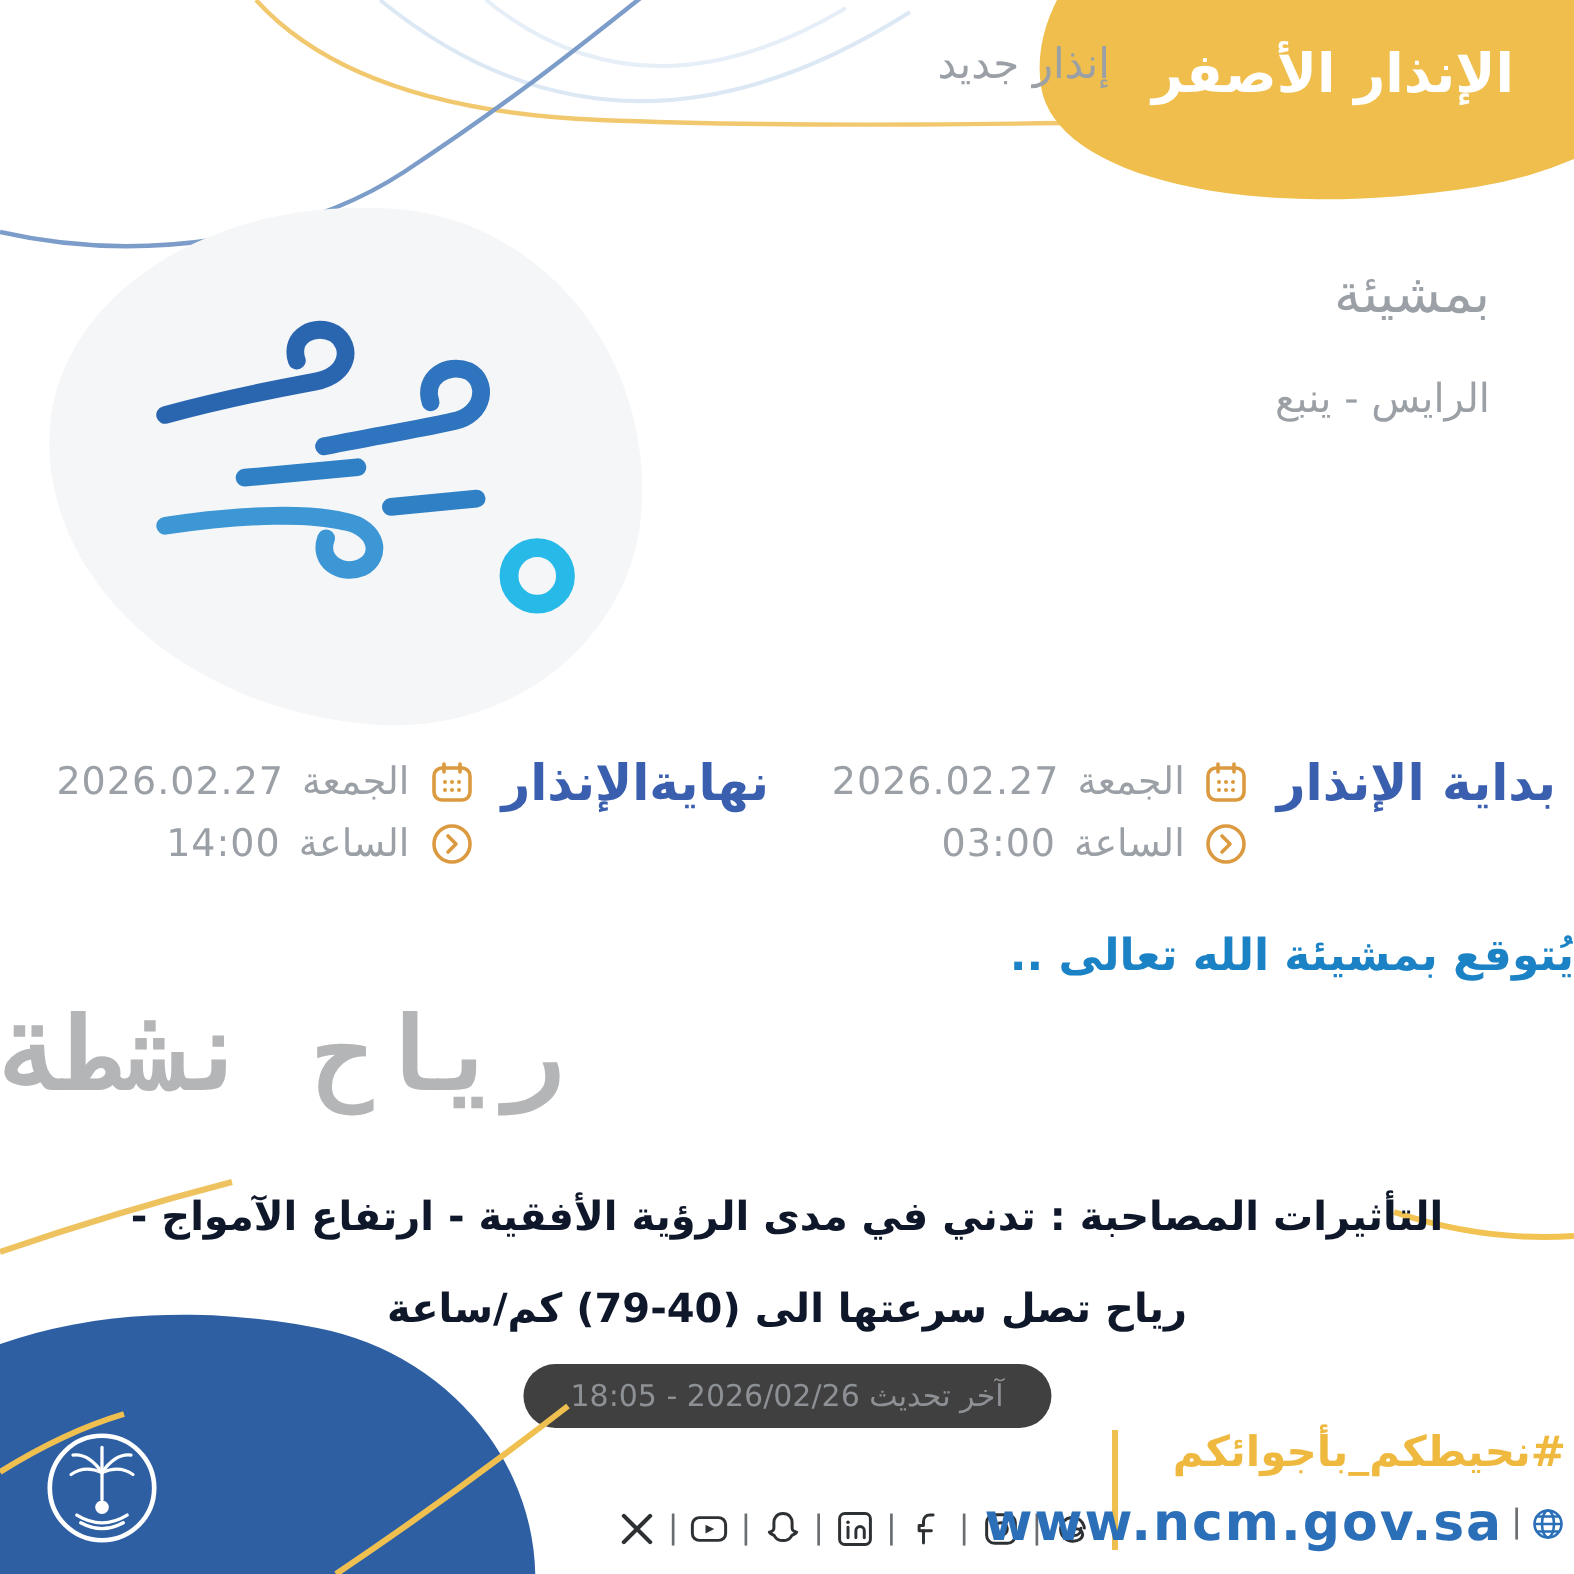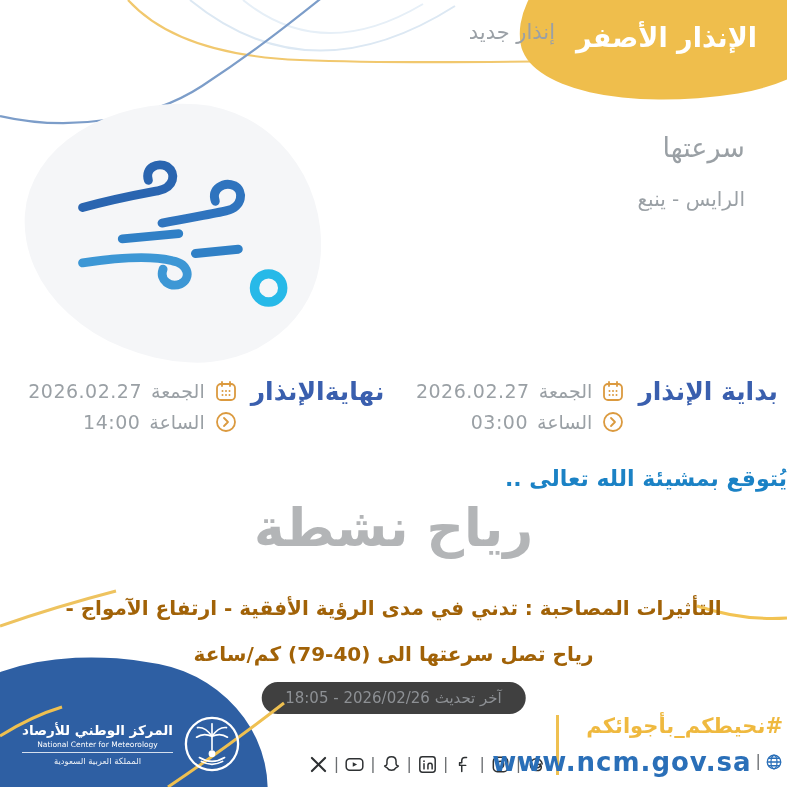--- a/index.html
+++ b/index.html
@@ -23,22 +23,22 @@
   
   .times{position:absolute;top:376px;right:0;left:0;display:flex;z-index:2;}
   .time-block{width:50%;box-sizing:border-box;padding-right:9px;display:flex;gap:13px;align-items:flex-start;}
   .time-label{color:#3a5fae;font-size:25px;font-weight:bold;line-height:1.3;white-space:nowrap;}
   .time-rows{display:flex;flex-direction:column;gap:7px;padding-top:3px;}
   .time-row{display:flex;align-items:center;gap:9px;color:#9aa0a5;font-size:19px;white-space:nowrap;}
   .time-row .num{letter-spacing:.5px;}
   .oicon{width:24px;height:24px;flex:0 0 24px;display:inline-block;}
   
   .expect{position:absolute;top:466px;left:0;right:0;text-align:right;color:#1b82c5;font-size:22px;font-weight:bold;z-index:2;padding-left:20px;}
-  .phenom{position:absolute;top:498px;left:0;right:0;text-align:center;color:#b3b5b7;font-size:52px;font-weight:bold;z-index:2;}
-  .effects{position:absolute;top:585px;left:0;right:0;text-align:center;color:#a16207;font-size:20px;font-weight:bold;line-height:2.3;z-index:2;}
+  .phenom{position:absolute;top:498px;left:0;right:0;text-align:left;color:#b3b5b7;font-size:52px;font-weight:bold;z-index:2;font-family:Liberation Mono, monospace;}
+  .effects{position:absolute;top:585px;left:0;right:0;text-align:center;color:#0f172a;font-size:20px;font-weight:bold;line-height:2.3;z-index:2;}
   .update-pill{position:absolute;top:682px;left:50%;transform:translateX(-50%);background:#404040;color:#8d9094;
     font-size:15px;padding:7px 24px;border-radius:17px;white-space:nowrap;z-index:2;}
   
   .footer-blob{position:absolute;left:-78px;bottom:-82px;width:350px;height:215px;background:#2e5fa3;
     border-radius:62% 38% 55% 45% / 60% 58% 42% 40%;transform:rotate(11deg);z-index:1;}
   .footer-logo{position:absolute;left:22px;bottom:14px;display:flex;align-items:center;gap:10px;direction:rtl;z-index:3;}
   .logo-text{text-align:center;color:#fff;direction:rtl;}
   .logo-ar{font-size:13.5px;font-weight:bold;white-space:nowrap;}
   .logo-en{font-size:7.5px;white-space:nowrap;margin-top:2px;border-bottom:1px solid rgba(255,255,255,.8);padding-bottom:3px;}
   .logo-country{font-size:8.5px;color:rgba(255,255,255,.9);margin-top:3px;white-space:nowrap;}
@@ -84,21 +84,21 @@
         <path d="M88,70 C 118,64 138,61 150,58 C 165,55 167,39 157,34 C 147,30 135,37 139,49" stroke="#2f74be" stroke-width="8.5"></path>
         <path d="M50,85 L104,80" stroke="#3080c6" stroke-width="8.5"></path>
         <path d="M120,99 L161,95" stroke="#3080c6" stroke-width="8.5"></path>
         <path d="M12,108 C 52,102 82,102 98,106 C 114,109 116,123 106,128 C 96,132 85,125 89,114" stroke="#3d97d5" stroke-width="8.5"></path>
         <circle cx="190" cy="132" r="13.5" stroke="#27b9e8" stroke-width="9"></circle>
       </g>
     </svg>
   </div>
 
   <div class="region">
-    <div class="region-label">سرعتها</div>
+    <div class="region-label">بمشيئة</div>
     <div class="region-sub">الرايس - ينبع</div>
   </div>
 
   <div class="times">
     <div class="time-block">
       <div class="time-label">بداية الإنذار</div>
       <div class="time-rows">
         <div class="time-row">
           <span class="oicon">
             <svg viewBox="0 0 24 24" width="24" height="24" fill="none" stroke="#DB9A3F" stroke-width="1.8" stroke-linecap="round">
@@ -187,25 +187,20 @@
           <path d="M30 22 Q 30 12 30 9"></path>
             <path d="M30 22 L30 36"></path>
         </g>
         <circle cx="30" cy="40" r="3.5" fill="#ffffff" stroke="none"></circle>
         <g stroke-width="1.7">
             <path d="M17 44 Q 30 52 43 44"></path>
             <path d="M19 48 Q 30 54 41 48"></path>
           </g>
       </svg>
     </span>
-    <span class="logo-text">
-      <div class="logo-ar">المركز الوطني للأرصاد</div>
-      <div class="logo-en">National Center for Meteorology</div>
-      <div class="logo-country">المملكة العربية السعودية</div>
-    </span>
   </div>
 
   <div class="social">
     <div class="social-row" id="social-row">
         <span class="sicon"><svg viewBox="0 0 24 24" fill="none" stroke="#2e3133" stroke-width="1.7" stroke-linecap="round" stroke-linejoin="round">
             <path d="M4.5 4.5l15 15M19.5 4.5l-15 15" stroke-width="2.4"></path>
           </svg></span>
         <span class="sep">|</span>
         <span class="sicon"><svg viewBox="0 0 24 24" fill="none" stroke="#2e3133" stroke-width="1.7" stroke-linecap="round" stroke-linejoin="round">
             <rect x="2.5" y="5.5" width="19" height="13" rx="4"></rect>

